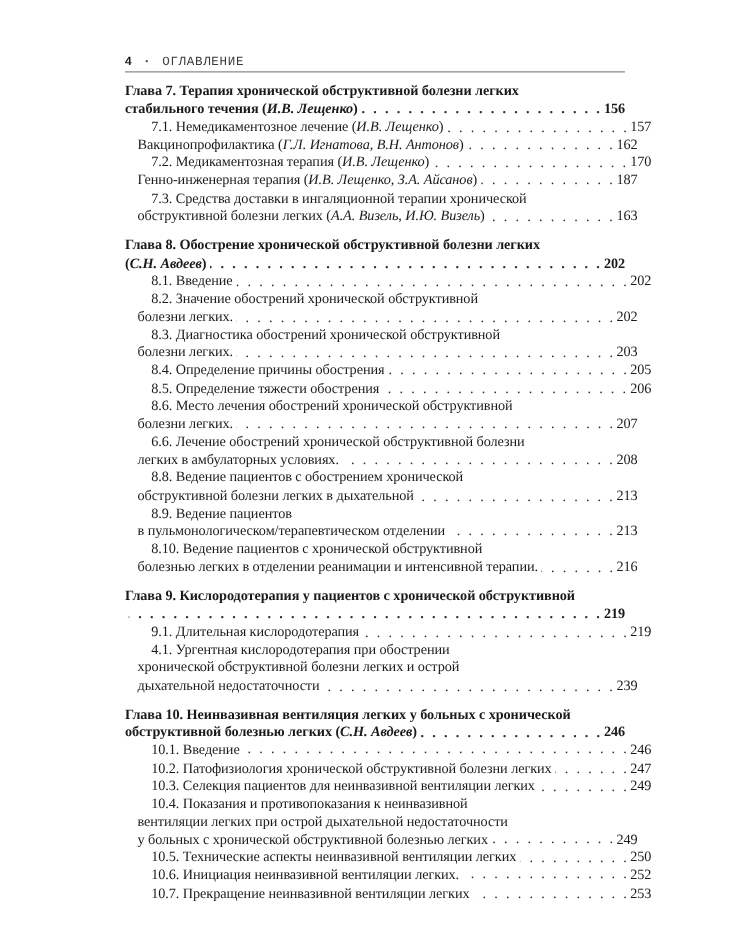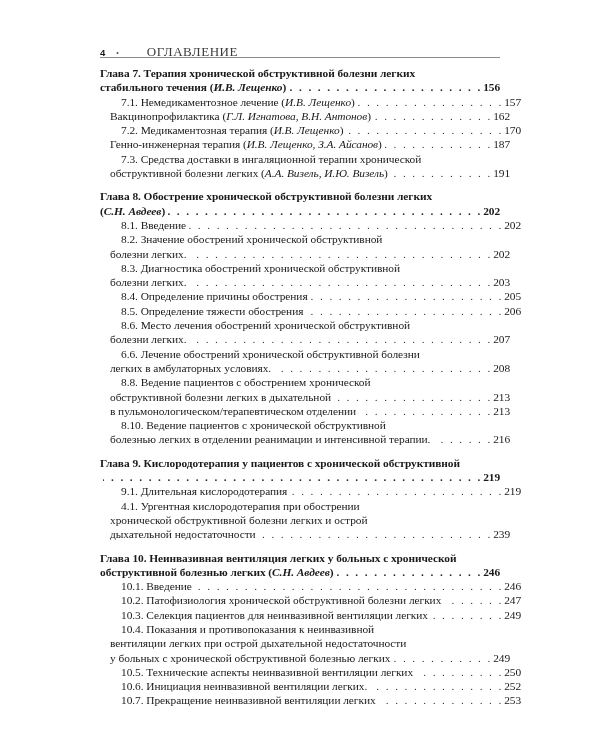--- a/index.html
+++ b/index.html
@@ -41,25 +41,25 @@
   }
   .rh-bullet {
     font-family: "Liberation Sans", sans-serif;
     font-size: 7px;
     color: #555;
     margin-left: 11px;
     position: relative;
     top: -1px;
   }
   .rh-title {
-    font-family: Liberation Serif, serif;
-    font-size: 13px;
+    font-family: Liberation Mono, monospace;
+    font-size: 10px;
     color: #3a3a3a;
     letter-spacing: 0.55px;
-    margin-left: 28px;
+    margin-left: 11px;
   }
   .rh-rule {
     position: absolute;
     left: 100px;
     top: 57px;
     width: 400px;
     height: 1px;
     background: #8b8b8b;
   }
 
@@ -188,21 +188,21 @@
         </div>
       </div>
       <div class="entry section">
         <div class="line ind2 nodots nonum">
           <span class="txt">7.3.  Средства доставки в ингаляционной терапии хронической</span>
           <span class="dots">. . . . . . . . . . . . . . . . . . . . . . . . . . . . . . . . . . . . . . . . . . . . . . . . . . . . . . . . . . . . . . . . . . . . . . . . . . . . . . . . . . . . . . . . . .</span>
         </div>
         <div class="line ind1">
           <span class="txt">обструктивной болезни легких (<i>А.А. Визель, И.Ю. Визель</i><span>)</span></span>
           <span class="dots">. . . . . . . . . . . . . . . . . . . . . . . . . . . . . . . . . . . . . . . . . . . . . . . . . . . . . . . . . . . . . . . . . . . . . . . . . . . . . . . . . . . . . . . . . .</span>
-          <span class="num">191</span>
+          <span class="num">163</span>
         </div>
       </div>
       <div class="chapter-gap"></div>
       <div class="entry chapter">
         <div class="line ind0 bold nodots nonum">
           <span class="txt">Глава 8.  Обострение хронической обструктивной болезни легких</span>
           <span class="dots">. . . . . . . . . . . . . . . . . . . . . . . . . . . . . . . . . . . . . . . . . . . . . . . . . . . . . . . . . . . . . . . . . . . . . . . . . . . . . . . . . . . . . . . . . .</span>
         </div>
         <div class="line ind0 bold">
           <span class="txt">(<i>С.Н. Авдеев</i><span>)</span></span>
@@ -280,20 +280,24 @@
           <span class="txt">8.8.  Ведение пациентов с обострением хронической</span>
           <span class="dots">. . . . . . . . . . . . . . . . . . . . . . . . . . . . . . . . . . . . . . . . . . . . . . . . . . . . . . . . . . . . . . . . . . . . . . . . . . . . . . . . . . . . . . . . . .</span>
         </div>
         <div class="line ind1">
           <span class="txt">обструктивной болезни легких в дыхательной</span>
           <span class="dots">. . . . . . . . . . . . . . . . . . . . . . . . . . . . . . . . . . . . . . . . . . . . . . . . . . . . . . . . . . . . . . . . . . . . . . . . . . . . . . . . . . . . . . . . . .</span>
           <span class="num">213</span>
         </div>
       </div>
       <div class="entry section">
+        <div class="line ind2 nodots nonum">
+          <span class="txt">8.9.  Ведение пациентов</span>
+          <span class="dots">. . . . . . . . . . . . . . . . . . . . . . . . . . . . . . . . . . . . . . . . . . . . . . . . . . . . . . . . . . . . . . . . . . . . . . . . . . . . . . . . . . . . . . . . . .</span>
+        </div>
         <div class="line ind1">
           <span class="txt">в пульмонологическом/терапевтическом отделении</span>
           <span class="dots">. . . . . . . . . . . . . . . . . . . . . . . . . . . . . . . . . . . . . . . . . . . . . . . . . . . . . . . . . . . . . . . . . . . . . . . . . . . . . . . . . . . . . . . . . .</span>
           <span class="num">213</span>
         </div>
       </div>
       <div class="entry section">
         <div class="line ind2 nodots nonum">
           <span class="txt">8.10.  Ведение пациентов с хронической обструктивной</span>
           <span class="dots">. . . . . . . . . . . . . . . . . . . . . . . . . . . . . . . . . . . . . . . . . . . . . . . . . . . . . . . . . . . . . . . . . . . . . . . . . . . . . . . . . . . . . . . . . .</span>

